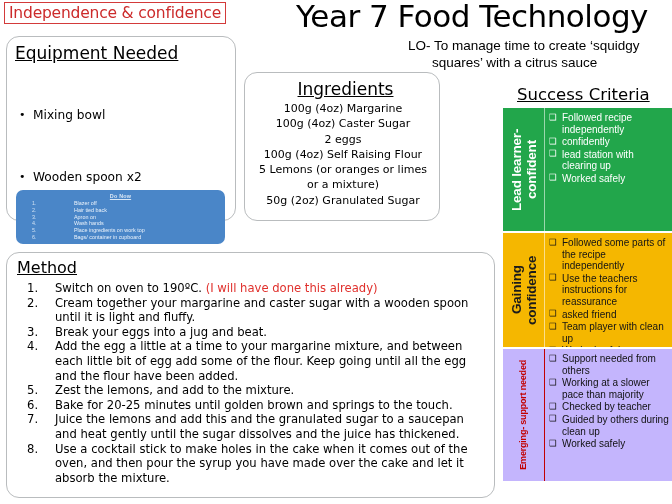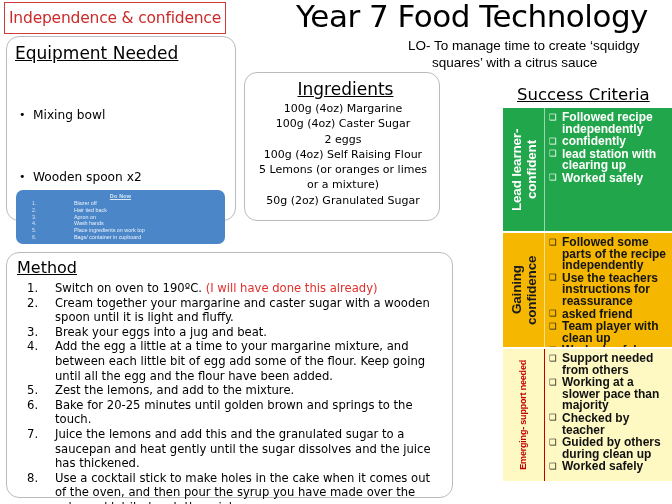--- a/index.html
+++ b/index.html
@@ -23,21 +23,21 @@
     height: 504px;
     background: #ffffff;
   }
 
   
   .banner {
     position: absolute;
     left: 4px;
     top: 2px;
     width: 222px;
-    height: 32px;
+    height: 22px;
     border: 1px solid #d33a3a;
     box-sizing: border-box;
     display: flex;
     align-items: center;
   }
   .banner-text {
     color: #cc2b2b;
     font-size: 15.5px;
     font-family: "DejaVu Sans", sans-serif;
     letter-spacing: -0.2px;
@@ -178,21 +178,21 @@
   .plain-list li {
     font-size: 11px;
     font-family: "DejaVu Sans", sans-serif;
     line-height: 15.3px;
   }
 
   
   #method-card {
     left: 6px;
     top: 252px;
-    width: 447px;
+    width: 489px;
     height: 246px;
   }
   #method-card .card-head { margin: 5px 0 1px 10px; font-size: 16px; }
   .method-list {
     margin: 4px;
     padding: 0 8px 0 14px;
     list-style: none;
     counter-reset: m;
   }
   .method-list li {
@@ -225,21 +225,21 @@
   .sc-band {
     position: absolute;
     left: 503px;
     width: 169px;
     box-sizing: border-box;
     display: flex;
     overflow: hidden;
   }
   #band-green  { top: 108px;  height: 123px; background: #22a64b; }
   #band-yellow { top: 233px;  height: 114px; background: #f5b700; }
-  #band-red    { top: 349px;  height: 132px; background: #fef9c3; }
+  #band-red    { top: 349px;  height: 132px; background: #c4b5fd; }
 
   .band-label {
     width: 42px;
     flex: 0 0 42px;
     display: flex;
     align-items: center;
     justify-content: center;
     border-right: 1px solid rgba(255,255,255,0.55);
     box-sizing: border-box;
   }
@@ -265,23 +265,23 @@
     box-sizing: border-box;
   }
   .band-items ul {
     margin: 0;
     padding: 0;
     list-style: none;
   }
   .band-items li {
     position: relative;
     padding-left: 13px;
-    font-size: 12px;
-    font-family: "Liberation Sans", sans-serif;
-    font-weight: bold;
+    font-size: 10px;
+    font-family: "Liberation Sans", sans-serif;
+    font-weight: normal;
     line-height: 11.6px;
     margin-bottom: 1px;
   }
   .band-items li:before {
     content: "\2751";
     position: absolute;
     left: 0;
     top: -0.5px;
     font-size: 8.5px;
     font-weight: normal;

